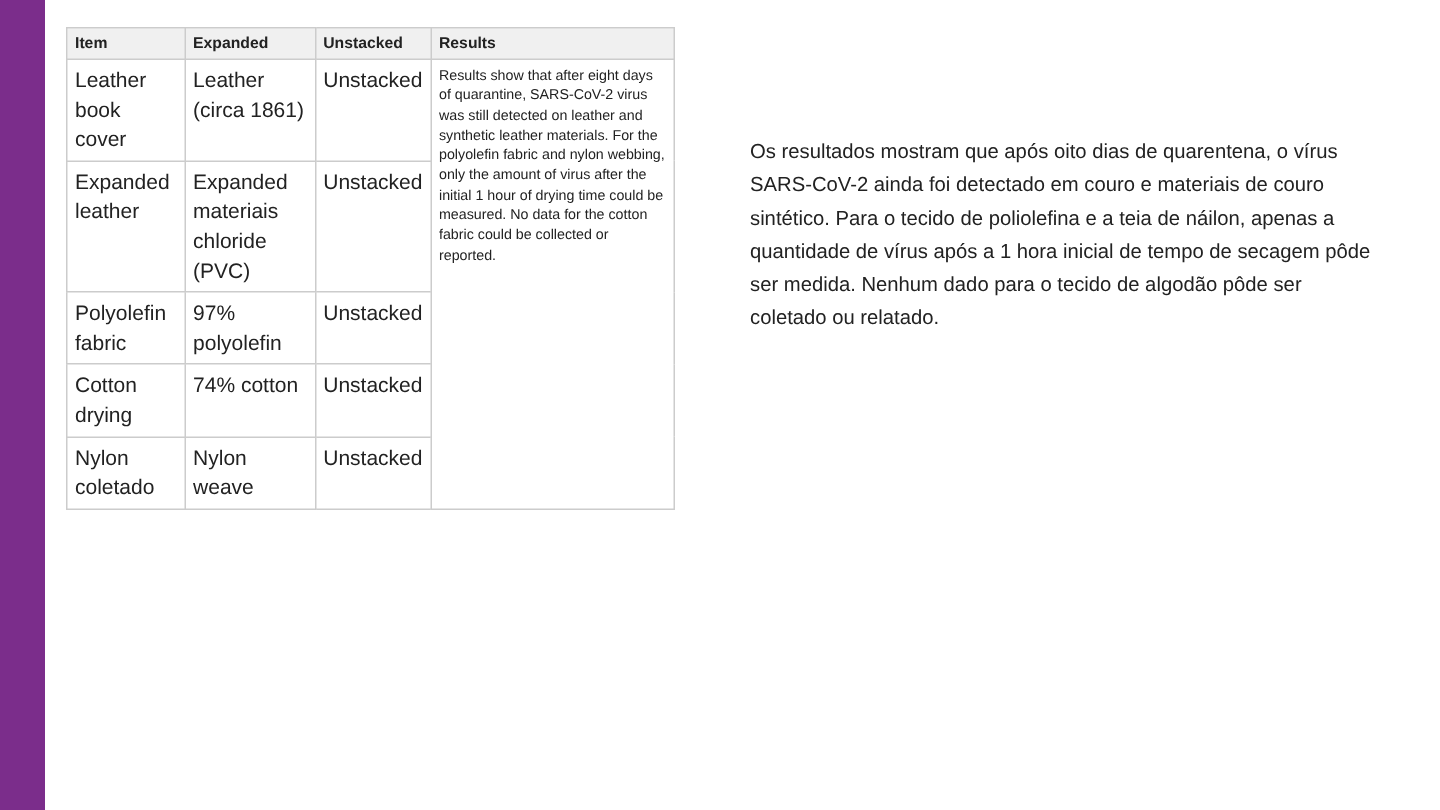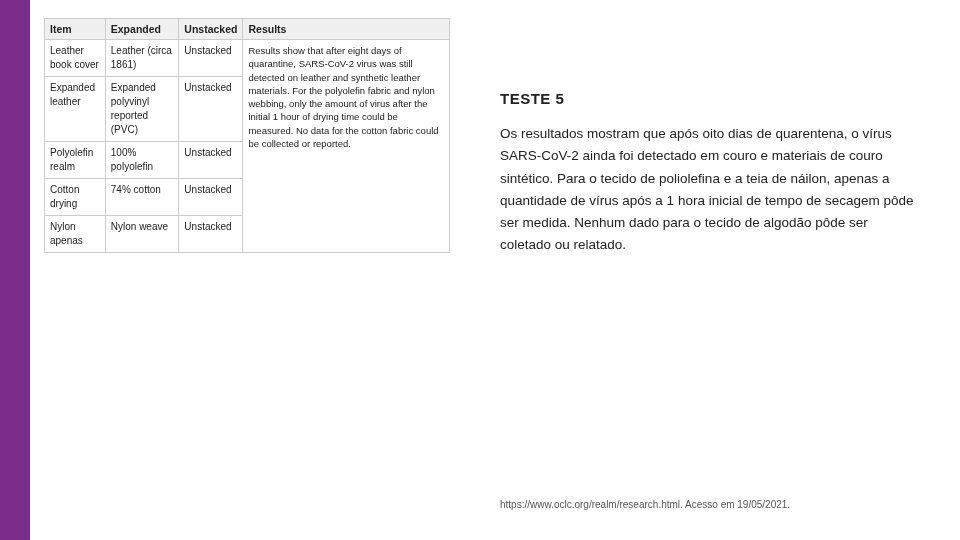--- a/index.html
+++ b/index.html
@@ -39,21 +39,21 @@
       padding: 4px 5px;
       font-weight: bold;
       text-align: left;
       font-size: 10.5px;
     }
 
     table td {
       border: 1px solid #ccc;
       padding: 4px 5px;
       vertical-align: top;
-      font-size: 10px;
+      font-size: 14px;
       line-height: 1.4;
     }
 
     .right-section {
       flex: 1;
       padding: 90px 40px 30px 40px;
       display: flex;
       flex-direction: column;
       justify-content: flex-start;
     }
@@ -103,41 +103,39 @@
     </thead>
     <tbody id="table-body">
     <tr>
           <td>Leather book cover</td>
           <td>Leather (circa 1861)</td>
           <td>Unstacked</td>
           <td rowspan="5" style="font-size: 9.5px; line-height: 1.4;">Results show that after eight days of quarantine, SARS-CoV-2 virus was still detected on leather and synthetic leather materials. For the polyolefin fabric and nylon webbing, only the amount of virus after the initial 1 hour of drying time could be measured. No data for the cotton fabric could be collected or reported.</td>
         </tr>
         <tr>
           <td>Expanded leather</td>
-          <td>Expanded polyvinyl reported (PVC)</td>
+          <td>Expanded materiais chloride (PVC)</td>
           <td>Unstacked</td>
         </tr>
         <tr>
-          <td>Polyolefin realm</td>
-          <td>100% polyolefin</td>
+          <td>Polyolefin fabric</td>
+          <td>97% polyolefin</td>
           <td>Unstacked</td>
         </tr>
         <tr>
           <td>Cotton drying</td>
           <td>74% cotton</td>
           <td>Unstacked</td>
         </tr>
         <tr>
-          <td>Nylon apenas</td>
+          <td>Nylon coletado</td>
           <td>Nylon weave</td>
           <td>Unstacked</td>
         </tr>
       </tbody>
   </table>
 </div>
 
 <div class="right-wrapper">
   <div class="right-section">
-    <div class="test-title">TESTE 5</div>
     <div class="test-body">Os resultados mostram que após oito dias de quarentena, o vírus SARS-CoV-2 ainda foi detectado em couro e materiais de couro sintético. Para o tecido de poliolefina e a teia de náilon, apenas a quantidade de vírus após a 1 hora inicial de tempo de secagem pôde ser medida. Nenhum dado para o tecido de algodão pôde ser coletado ou relatado.</div>
-    <div class="citation">https://www.oclc.org/realm/research.html. Acesso em 19/05/2021.</div>
   </div>
 </div>
 
 </body></html>

